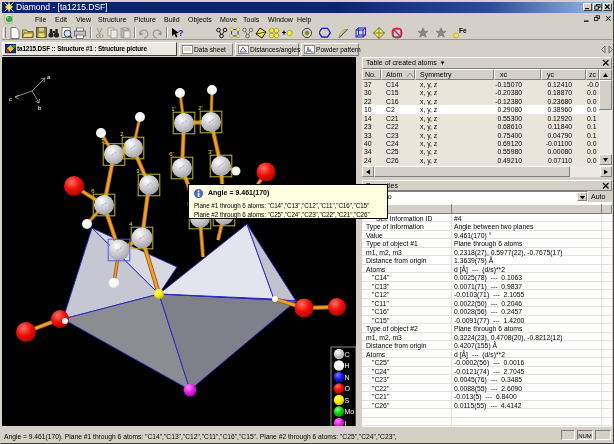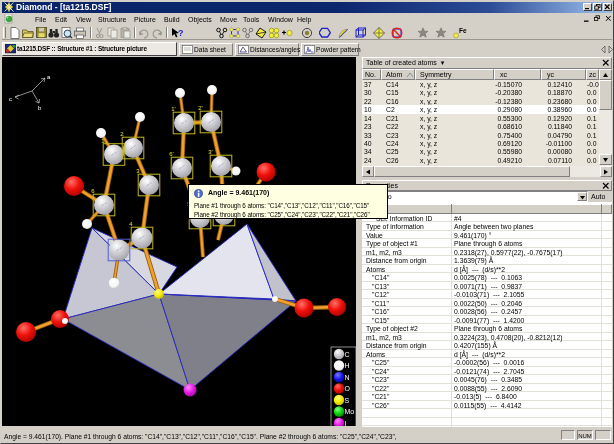--- a/index.html
+++ b/index.html
@@ -16,21 +16,21 @@
 
 <div class="abs" style="left:2px;top:2px;width:610px;height:11px;background:linear-gradient(to right,#0a246a 0%,#0c266e 55%,#2c4c96 80%,#8db1e2 97%,#9abce8 100%);"></div>
 <div class="txt" style="left:4px;top:2px;width:10px;height:10px;">
 <svg width="11" height="10">
       <polygon points="5,1 9,5 5,9 1,5" fill="#e8d44c" stroke="#7a7a3a" stroke-width="0.6"></polygon>
       <line x1="0.5" y1="0.5" x2="9.5" y2="9.5" stroke="#f8f8d0" stroke-width="0.9"></line>
       <line x1="9.5" y1="0.5" x2="0.5" y2="9.5" stroke="#c8e0a0" stroke-width="0.9"></line>
       <line x1="5" y1="0" x2="5" y2="10" stroke="#e8e8b0" stroke-width="0.7"></line>
     </svg>
 </div>
-<div class="txt" style="left:16px;top:2.5px;color:#fff;font-weight:bold;font-size:8.5px;line-height:9px;">Diamond - [ta1215.DSF]</div>
+<div class="txt" style="left:16px;top:2.5px;color:#fff;font-weight:normal;font-size:8.5px;line-height:9px;">Diamond - [ta1215.DSF]</div>
 <div class="abs" style="left:583px;top:3px;width:9px;height:8px;background:#d4d0c8;border:1px solid;border-color:#fff #404040 #404040 #fff;">
     <svg width="7" height="6">
       <rect x="1" y="4" width="4" height="1.2" fill="#000"></rect>
     </svg>
   </div>
 <div class="abs" style="left:593px;top:3px;width:9px;height:8px;background:#d4d0c8;border:1px solid;border-color:#fff #404040 #404040 #fff;">
     <svg width="7" height="6">
       <rect x="2.5" y="0.5" width="3.5" height="3" fill="none" stroke="#000" stroke-width="0.8"></rect>
       <rect x="0.8" y="2" width="3.5" height="3.2" fill="#d4d0c8" stroke="#000" stroke-width="0.8"></rect>
     </svg>

